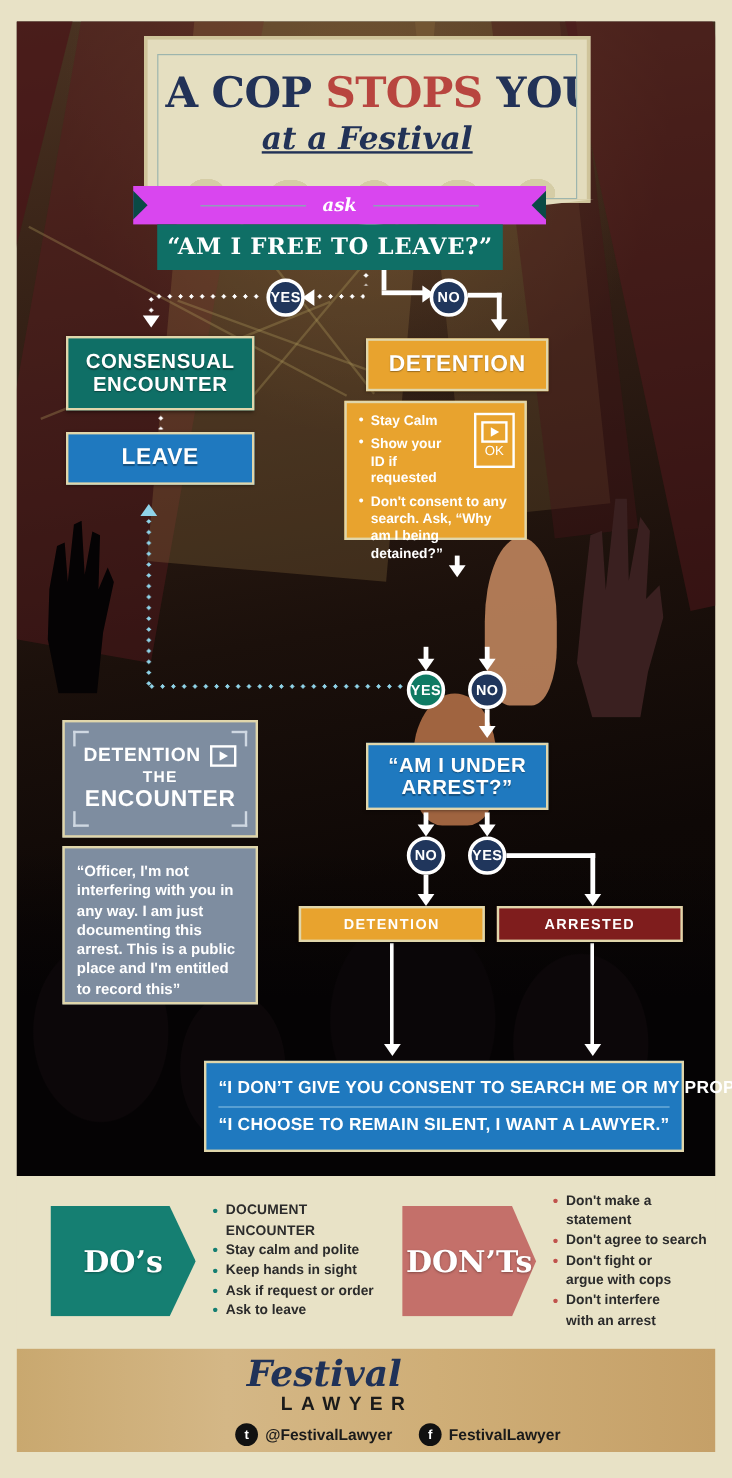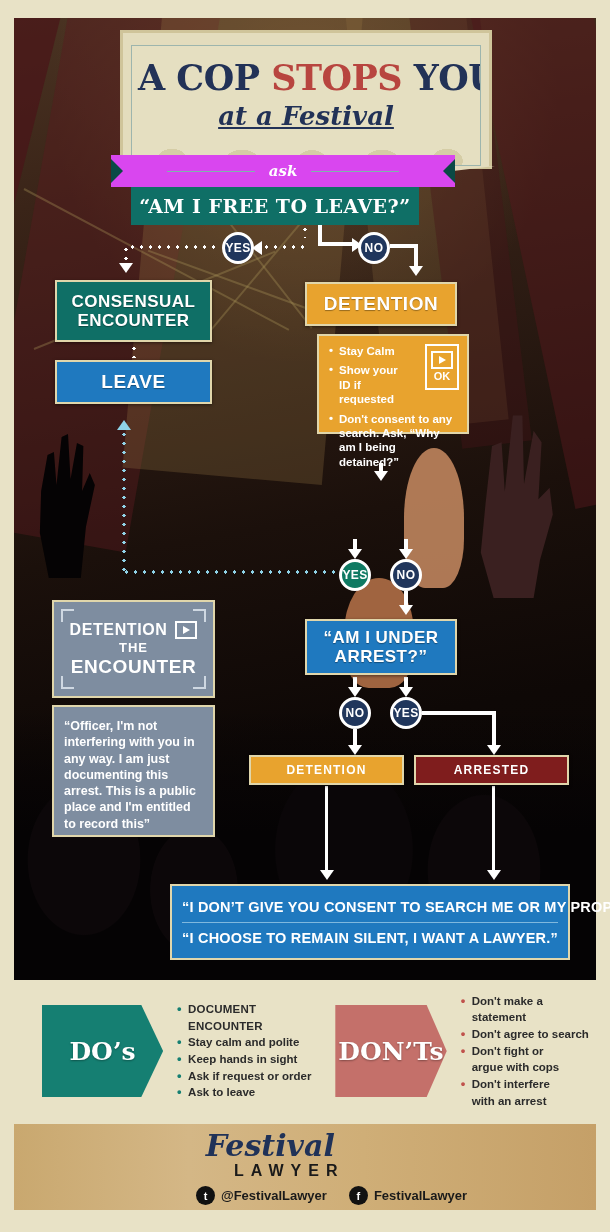--- a/index.html
+++ b/index.html
@@ -178,21 +178,21 @@
   .ok-box {
     position: absolute; right: 8px; top: 8px; width: 34px; height: 46px;
     border: 2px solid #fff; display: flex; flex-direction: column;
     align-items: center; justify-content: center; gap: 1px;
   }
   .ok-box .play {
     width: 22px; height: 18px; border: 2px solid #fff;
     display: flex; align-items: center; justify-content: center;
   }
   .ok-box .play i { width:0;height:0;border-top:4px solid transparent;border-bottom:4px solid transparent;border-left:7px solid #fff; display:block; }
-  .ok-box .lbl { font-size: 11px; font-weight: 700; }
+  .ok-box .lbl { font-size: 11px; font-weight: 400; }
 
   
   .video-box {
     position: absolute; z-index: 4; background: #7e8da0; border: 2px solid #e0d6ab;
     color: #fff; display:flex; flex-direction: column; align-items:center; justify-content:center;
   }
   .video-box .corner { position:absolute; width:13px; height:13px; border:2px solid #cfd8e2; }
   .video-box .c-tl { left:7px; top:7px; border-right:none; border-bottom:none; }
   .video-box .c-tr { right:7px; top:7px; border-left:none; border-bottom:none; }
   .video-box .c-bl { left:7px; bottom:7px; border-right:none; border-top:none; }
@@ -362,21 +362,21 @@
   </div>
 
   <div class="dotln dot-v cyan" style="left:122px; top:430px; height:142px;"></div>
   <div class="arw arw-up cyan" style="left:117px; top:420px;"></div>
   <div class="dotln dot-h cyan" style="left:122px; top:570px; width:218px;"></div>
 
   <div class="node node-orange" style="left:305px; top:282px; width:152px; height:44px;">
     <span class="cond-label" style="font-size:19px;">DETENTION</span>
   </div>
 
-  <div class="bullets" style="left:317px; top:334px; width:152px; height:100px;">
+  <div class="bullets" style="left:287px; top:334px; width:152px; height:116px;">
     <ul>
       <li>Stay Calm</li>
       <li style="width:82px;">Show your ID if requested</li>
       <li>Don't consent to any search. Ask, “Why am I being detained?”</li>
     </ul>
     <div class="ok-box">
       <div class="play">
           <i></i>
         </div>
       <div class="lbl">OK</div>

